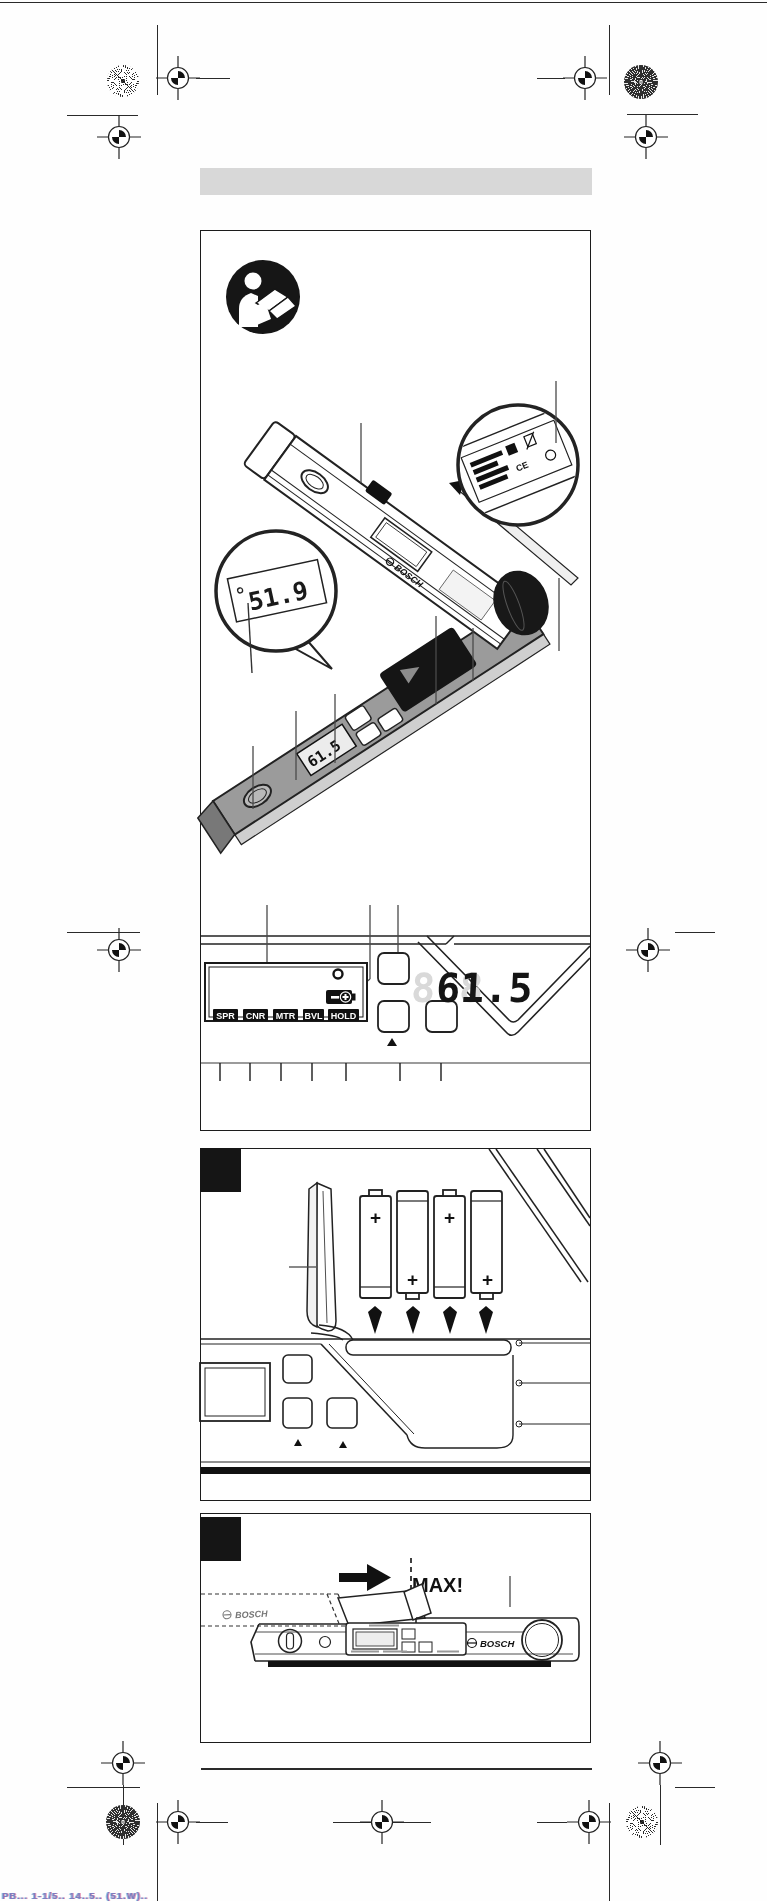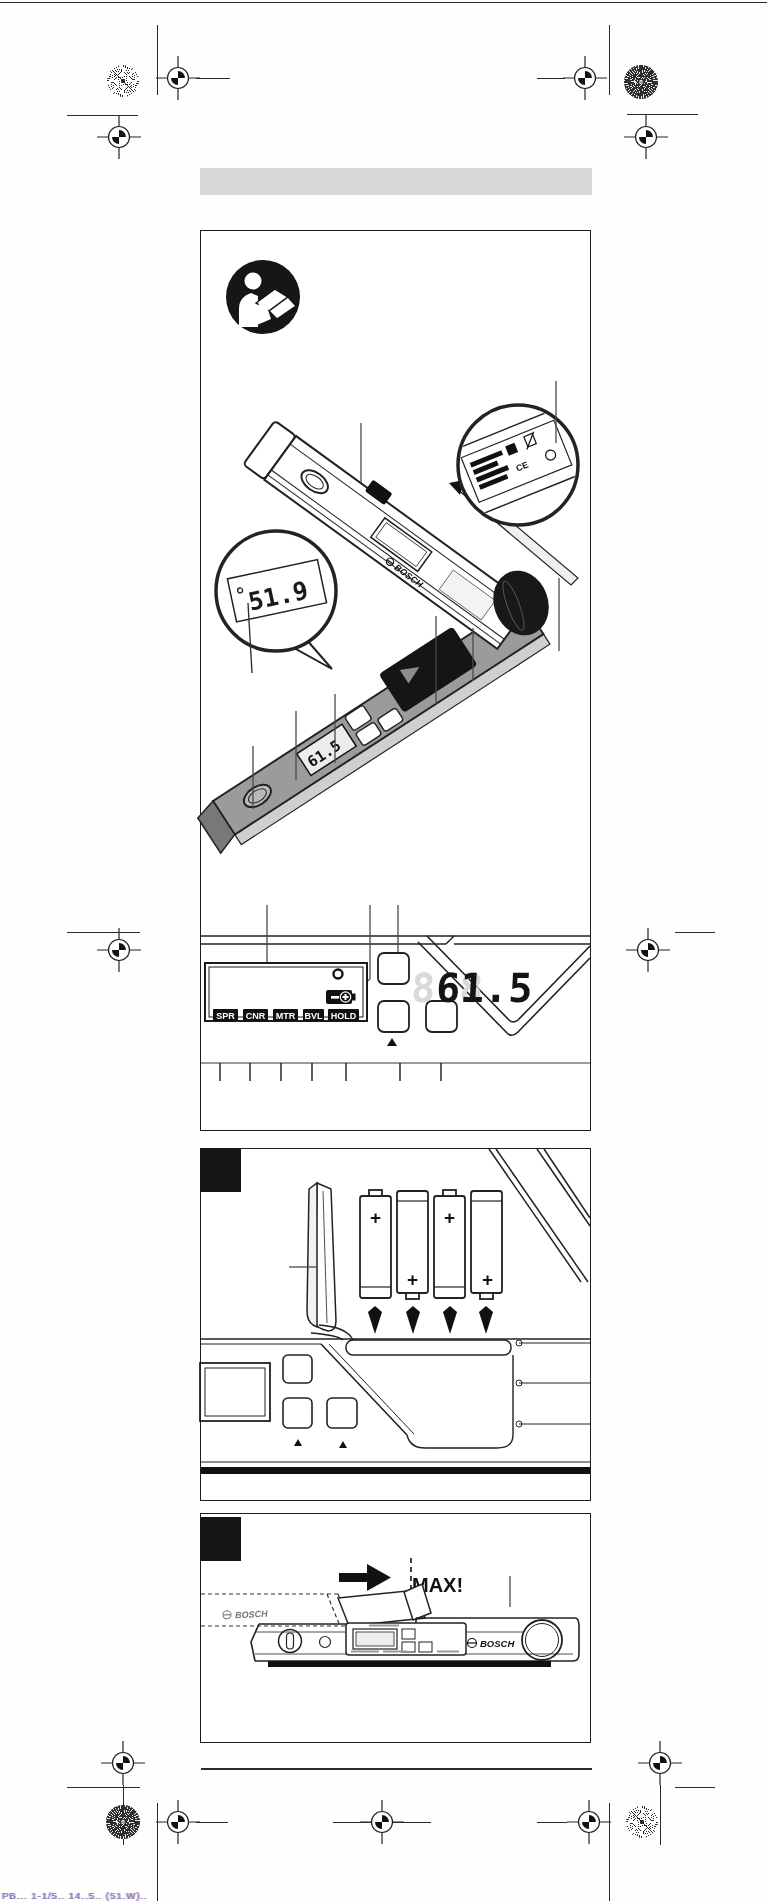--- a/index.html
+++ b/index.html
@@ -18,21 +18,21 @@
       repeating-conic-gradient(#2e2e2e 0deg 7deg,#e8e8e8 7deg 9.5deg);}
   svg.regt{position:absolute;width:44px;height:44px;overflow:visible;}
   svg.art{position:absolute;overflow:visible;}
   .lcd-wrap{position:absolute;left:210px;top:735px;width:160px;height:50px;
             font-family:"DejaVu Sans Mono",monospace;font-weight:bold;font-size:40px;
             transform:skewX(-3deg);}
   .lcd-wrap span{position:absolute;top:0;line-height:44px;}
   .ghost{color:#d9d9d9;}
   .main-digits{color:#141414;}
   .footer-frag{position:absolute;left:2px;top:1890px;width:330px;
-               font-size:9.5px;font-weight:normal;letter-spacing:1px;color:#7d7dc0;
+               font-size:9.5px;font-weight:bold;letter-spacing:1px;color:#7d7dc0;
                text-shadow:1px 0 rgba(205,70,130,.55),-1px 0 rgba(70,160,205,.55);
                white-space:nowrap;}
   text{font-family:"Liberation Sans",sans-serif;}
   .mono{font-family:"DejaVu Sans Mono",monospace;}
 </style>
 </head>
 <body>
 
 <div class="page">
 

